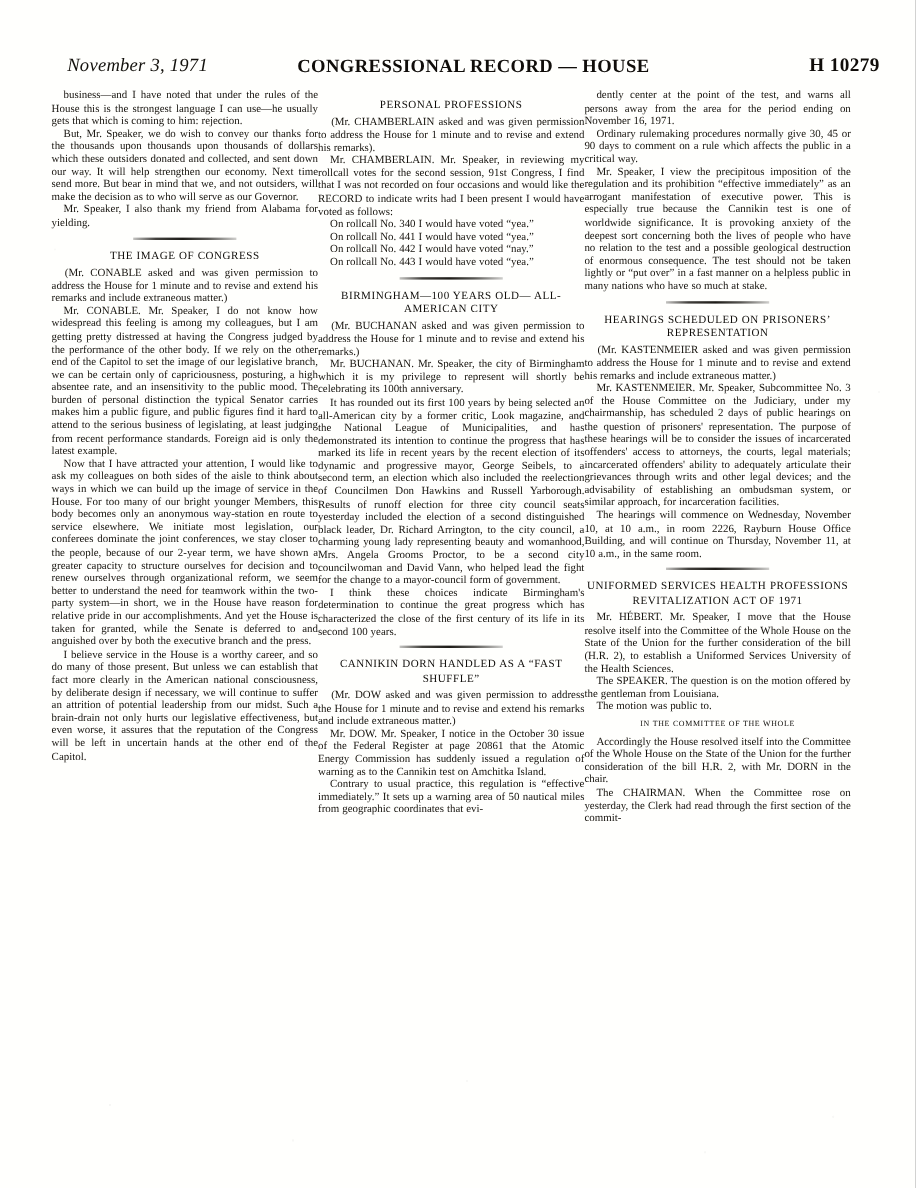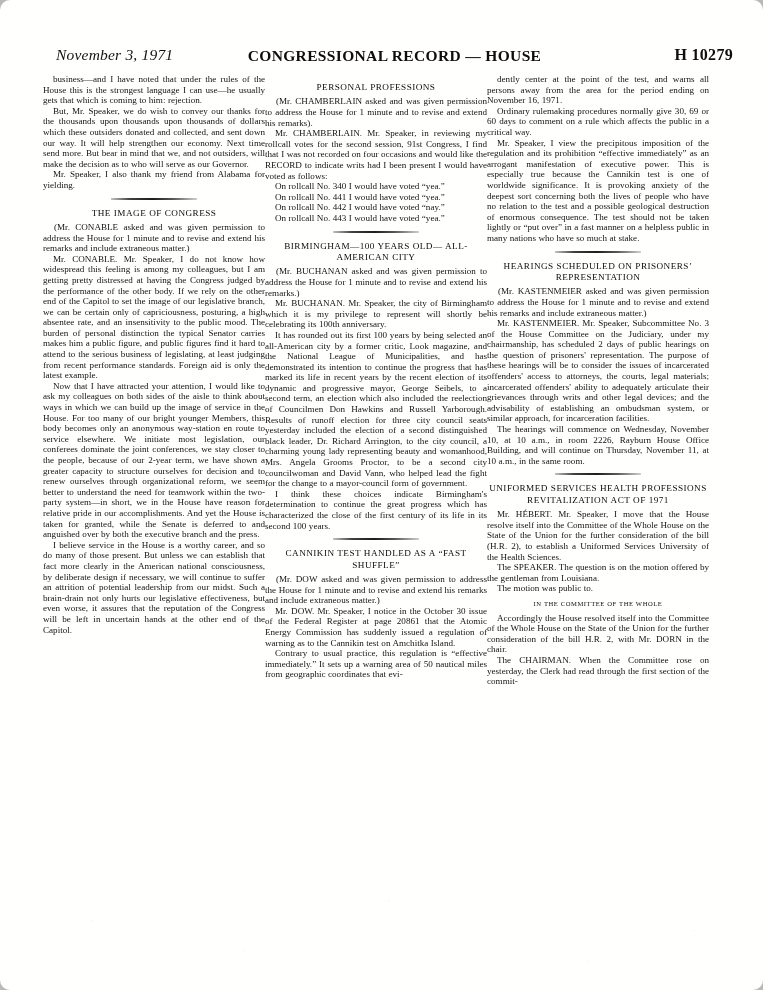--- a/index.html
+++ b/index.html
@@ -12,21 +12,20 @@
     font-family: "Liberation Serif", "DejaVu Serif", serif;
   }
   .page {
     position: relative;
     width: 763px;
     height: 990px;
     background: #fdfdfb;
     box-sizing: border-box;
     overflow: hidden;
     filter: contrast(1.02);
-    border-radius: 10px;
   }
   
   .page::after {
     content: "";
     position: absolute;
     inset: 0;
     pointer-events: none;
     background:
       radial-gradient(circle at 12% 93%, rgba(0,0,0,0.045) 0 0.7px, transparent 1.2px),
       radial-gradient(circle at 32% 96%, rgba(0,0,0,0.04) 0 0.7px, transparent 1.2px),
@@ -168,28 +167,28 @@
         <p class="">On rollcall No. 441 I would have voted “yea.”</p>
         <p class="">On rollcall No. 442 I would have voted “nay.”</p>
         <p class="">On rollcall No. 443 I would have voted “yea.”</p>
         <div class="rule"></div>
         <div class="head">BIRMINGHAM—100 YEARS OLD— ALL-AMERICAN CITY</div>
         <p class="paren">(Mr. BUCHANAN asked and was given permission to address the House for 1 minute and to revise and extend his remarks.)</p>
         <p class="">Mr. BUCHANAN. Mr. Speaker, the city of Birmingham which it is my privilege to represent will shortly be celebrating its 100th anniversary.</p>
         <p class="">It has rounded out its first 100 years by being selected an all-American city by a former critic, Look magazine, and the National League of Municipalities, and has demonstrated its intention to continue the progress that has marked its life in recent years by the recent election of its dynamic and progressive mayor, George Seibels, to a second term, an election which also included the reelection of Councilmen Don Hawkins and Russell Yarborough. Results of runoff election for three city council seats yesterday included the election of a second distinguished black leader, Dr. Richard Arrington, to the city council, a charming young lady representing beauty and womanhood, Mrs. Angela Grooms Proctor, to be a second city councilwoman and David Vann, who helped lead the fight for the change to a mayor-council form of government.</p>
         <p class="">I think these choices indicate Birmingham's determination to continue the great progress which has characterized the close of the first century of its life in its second 100 years.</p>
         <div class="rule"></div>
-        <div class="head">CANNIKIN TEST HANDLED AS A “FAST SHUFFLE”</div>
+        <div class="head">CANNIKIN DORN HANDLED AS A “FAST SHUFFLE”</div>
         <p class="paren">(Mr. DOW asked and was given permission to address the House for 1 minute and to revise and extend his remarks and include extraneous matter.)</p>
         <p class="">Mr. DOW. Mr. Speaker, I notice in the October 30 issue of the Federal Register at page 20861 that the Atomic Energy Commission has suddenly issued a regulation of warning as to the Cannikin test on Amchitka Island.</p>
         <p class="">Contrary to usual practice, this regulation is “effective immediately.” It sets up a warning area of 50 nautical miles from geographic coordinates that evi-</p>
       </div>
     <div class="col" id="col3">
         <p class="">dently center at the point of the test, and warns all persons away from the area for the period ending on November 16, 1971.</p>
-        <p class="">Ordinary rulemaking procedures normally give 30, 69 or 60 days to comment on a rule which affects the public in a critical way.</p>
+        <p class="">Ordinary rulemaking procedures normally give 30, 45 or 90 days to comment on a rule which affects the public in a critical way.</p>
         <p class="">Mr. Speaker, I view the precipitous imposition of the regulation and its prohibition “effective immediately” as an arrogant manifestation of executive power. This is especially true because the Cannikin test is one of worldwide significance. It is provoking anxiety of the deepest sort concerning both the lives of people who have no relation to the test and a possible geological destruction of enormous consequence. The test should not be taken lightly or “put over” in a fast manner on a helpless public in many nations who have so much at stake.</p>
         <div class="rule"></div>
         <div class="head">HEARINGS SCHEDULED ON PRISONERS’ REPRESENTATION</div>
         <p class="paren">(Mr. KASTENMEIER asked and was given permission to address the House for 1 minute and to revise and extend his remarks and include extraneous matter.)</p>
         <p class="">Mr. KASTENMEIER. Mr. Speaker, Subcommittee No. 3 of the House Committee on the Judiciary, under my chairmanship, has scheduled 2 days of public hearings on the question of prisoners' representation. The purpose of these hearings will be to consider the issues of incarcerated offenders' access to attorneys, the courts, legal materials; incarcerated offenders' ability to adequately articulate their grievances through writs and other legal devices; and the advisability of establishing an ombudsman system, or similar approach, for incarceration facilities.</p>
         <p class="">The hearings will commence on Wednesday, November 10, at 10 a.m., in room 2226, Rayburn House Office Building, and will continue on Thursday, November 11, at 10 a.m., in the same room.</p>
         <div class="rule"></div>
         <div class="head">UNIFORMED SERVICES HEALTH PROFESSIONS REVITALIZATION ACT OF 1971</div>
         <p class="">Mr. HÉBERT. Mr. Speaker, I move that the House resolve itself into the Committee of the Whole House on the State of the Union for the further consideration of the bill (H.R. 2), to establish a Uniformed Services University of the Health Sciences.</p>
         <p class="">The SPEAKER. The question is on the motion offered by the gentleman from Louisiana.</p>

